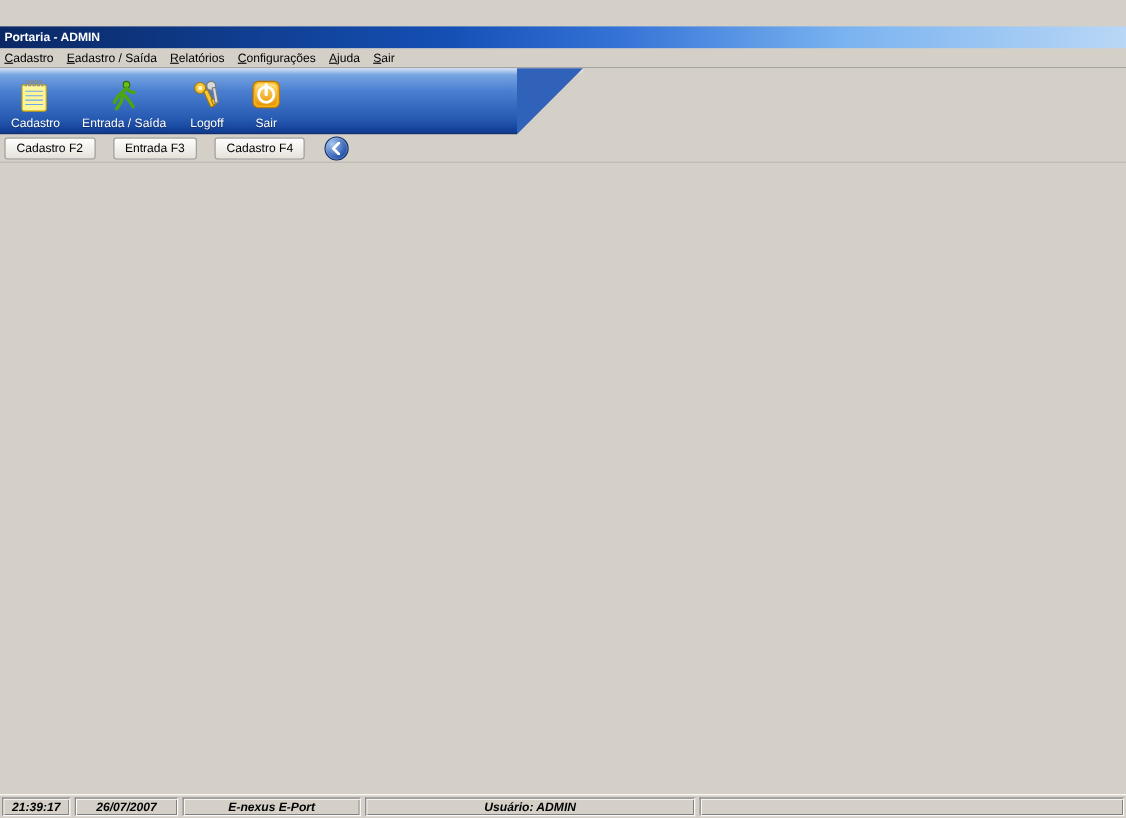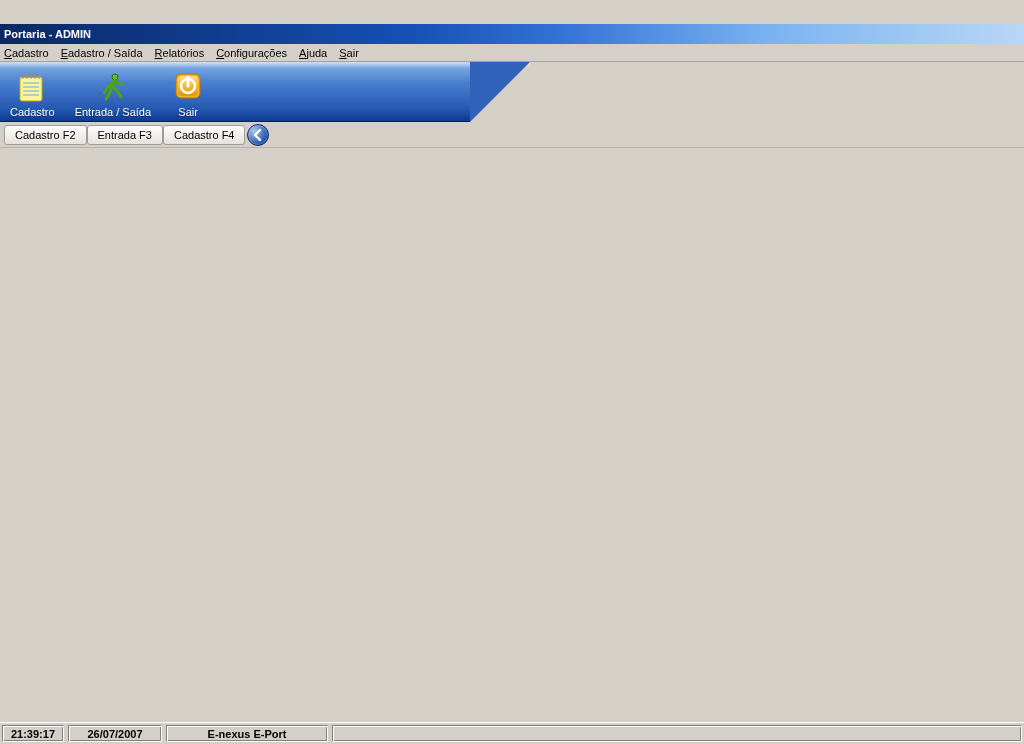--- a/index.html
+++ b/index.html
@@ -18,34 +18,34 @@
   .toolbar-ribbon { position: absolute; left: 0; top: 0; height: 60px; width: 470px; background: linear-gradient(to bottom, #8ab4e8 0%, #4a7fd0 35%, #2558b0 80%, #0e3a90 100%); border-bottom: 1px solid #042060; }
   .toolbar-ribbon::after { content: ""; position: absolute; right: -60px; top: 0; width: 0; height: 0; border-top: 0 solid transparent; border-bottom: 60px solid transparent; border-left: 60px solid #2f62b8; }
   .ribbon-shine { position: absolute; left:0; right:-60px; top:0; height:6px; background: linear-gradient(to bottom, rgba(255,255,255,0.6), rgba(255,255,255,0)); }
   .toolbar-items { position: absolute; left: 0; top: 0; height: 60px; display: flex; }
   .tb-item { display: flex; flex-direction: column; align-items: center; justify-content: flex-end; padding: 4px 10px 4px 10px; color: #fff; font-size: 11px; text-shadow: 0 1px 1px rgba(0,0,0,0.4); }
   .tb-item .iconhold { width: 34px; height: 34px; display:flex; align-items:center; justify-content:center; }
   .tb-item span.lbl { margin-top: 2px; }
   
   
   .sub-toolbar { height: 26px; background: #d4d0c8; display: flex; align-items: center; padding-left: 4px; gap: 0; border-bottom: 1px solid #b8b4ac; }
-  .tabbtn { border: 1px solid #9c9c9c; background: linear-gradient(to bottom, #fefefe, #e6e2da); font-size: 11px; padding: 3px 10px; border-radius: 3px; margin-right: 0; cursor: default; }
+  .tabbtn { border: 1px solid #9c9c9c; background: linear-gradient(to bottom, #fefefe, #e6e2da); font-size: 11px; padding: 3px 10px; border-radius: 3px; margin-right: 16px; cursor: default; }
   .backbtn { width:22px; height:22px; border-radius: 50%; background: radial-gradient(circle at 30% 30%, #a7c8ef, #2352a9 70%, #0b2a6b); display:flex; align-items:center; justify-content:center; border:1px solid #0b2a6b; box-shadow: inset 0 0 2px rgba(255,255,255,0.7); margin-left: 2px; }
   
   .content { flex: 1; background: #d4d0c8; }
   
   
   .statusbar { height: 22px; background: #d4d0c8; border-top: 1px solid #fff; display: flex; font-size: 11px; font-weight: bold; }
   .statusbar .cell { border: 1px solid #808080; border-top-color:#808080; border-left-color:#808080; border-right-color:#fff; border-bottom-color:#fff; box-shadow: inset 1px 1px 0 #fff, inset -1px -1px 0 #808080; background:#d4d0c8; display:flex; align-items:center; justify-content:center; padding: 0 6px; margin: 2px 2px; }
   .w-time { width: 62px; }
   .w-date { width: 94px; }
   .w-app  { width: 162px; }
   .w-user { width: 300px; }
   .w-empty{ flex:1; }
-  .statusbar .cell.inset { border-style: solid; }
+  .statusbar .cell.inset { border-style: solid; font-style: italic; }
   
 </style>
 </head>
 <body>
 
 <div class="titlebar">
   <span>Portaria - ADMIN</span>
 </div>
 
 <div class="menubar">
@@ -81,20 +81,33 @@
         <svg width="30" height="32" viewBox="0 0 30 32">
           <circle cx="17" cy="6" r="3" fill="#6bbf1f" stroke="#2e6a00"></circle>
           <path d="M17 9 C14 12 12 14 9 17 L6 22 M17 9 C19 12 22 13 24 13 M14 14 L12 22 L8 28 M14 14 L19 20 L23 26" stroke="#4ca60c" stroke-width="3" stroke-linecap="round" fill="none"></path>
         </svg>
       </div>
       <span class="lbl">Entrada / Saída</span>
     </div>
     <div class="tb-item">
       <div class="iconhold">
         <svg width="30" height="32" viewBox="0 0 30 32">
+          <circle cx="9" cy="9" r="5" fill="#f6c83a" stroke="#a87600"></circle>
+          <circle cx="9" cy="9" r="2" fill="#fff4c4"></circle>
+          <rect x="12" y="12" width="4" height="16" rx="1" fill="#f6c83a" stroke="#a87600" transform="rotate(-25 12 12)"></rect>
+          <rect x="19" y="20" width="3" height="5" fill="#f6c83a" stroke="#a87600" transform="rotate(-25 19 20)"></rect>
+          <circle cx="19" cy="7" r="4" fill="#d9d9d9" stroke="#7a7a7a"></circle>
+          <rect x="20" y="9" width="3" height="14" fill="#d9d9d9" stroke="#7a7a7a" transform="rotate(-10 20 9)"></rect>
+        </svg>
+      </div>
+      <span class="lbl">Logoff</span>
+    </div>
+    <div class="tb-item">
+      <div class="iconhold">
+        <svg width="30" height="32" viewBox="0 0 30 32">
           <rect x="3" y="3" width="24" height="24" rx="5" fill="#f7b21e" stroke="#b77400"></rect>
           <rect x="5" y="5" width="20" height="20" rx="4" fill="url(#grad)"></rect>
           <circle cx="15" cy="15" r="7" fill="none" stroke="#fff" stroke-width="2.5"></circle>
           <line x1="15" y1="6" x2="15" y2="15" stroke="#fff" stroke-width="3" stroke-linecap="round"></line>
           <defs>
             <linearGradient id="grad" x1="0" y1="0" x2="0" y2="1">
               <stop offset="0" stop-color="#ffdf7e"></stop>
                 <stop offset="1" stop-color="#e89500"></stop>
             </linearGradient>
           </defs>
@@ -121,14 +134,17 @@
 <div class="statusbar">
   <div class="cell inset w-time">
       <span>21:39:17</span>
     </div>
   <div class="cell inset w-date">
       <span>26/07/2007</span>
     </div>
   <div class="cell inset w-app">
       <span>E-nexus E-Port</span>
     </div>
+  <div class="cell inset w-user">
+      <span>Usuário: ADMIN</span>
+    </div>
   <div class="cell inset w-empty"></div>
 </div>
 
 </body></html>

